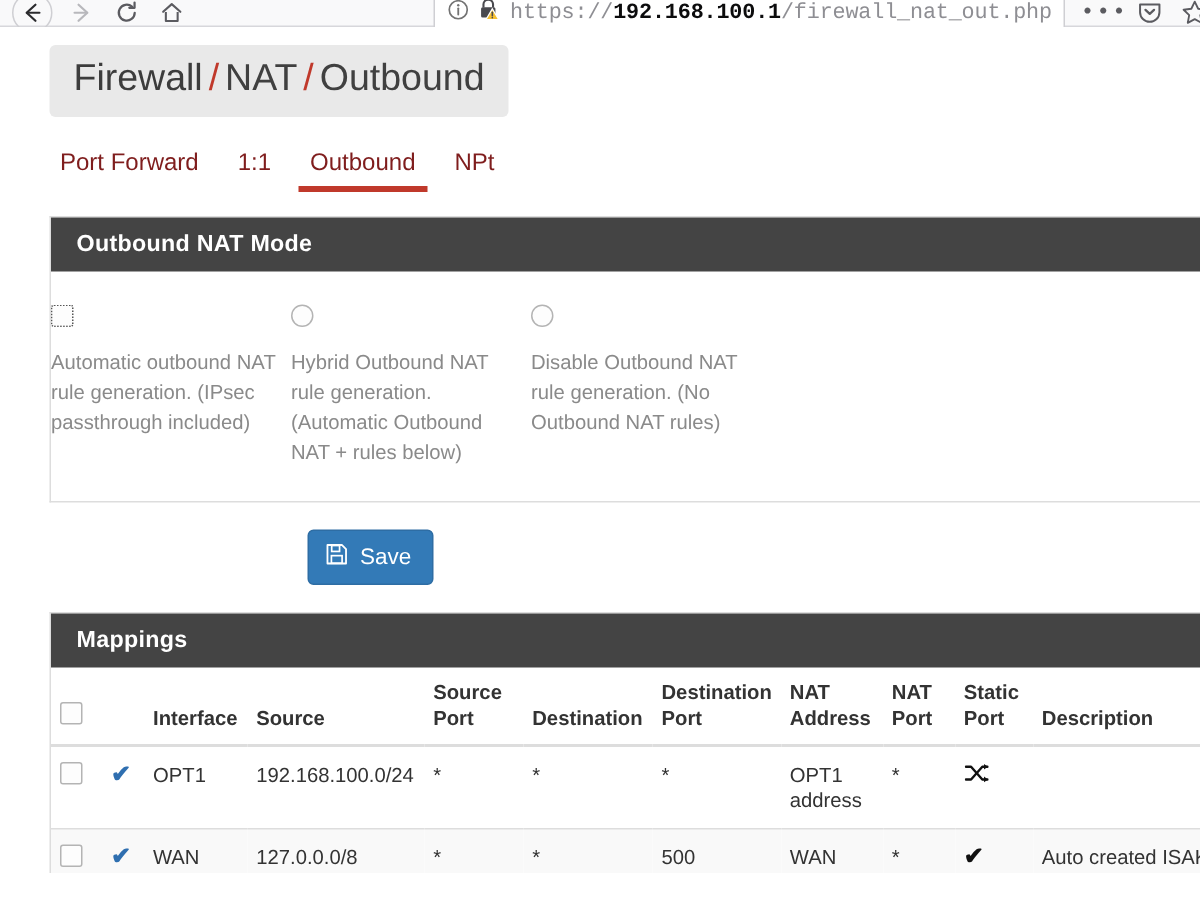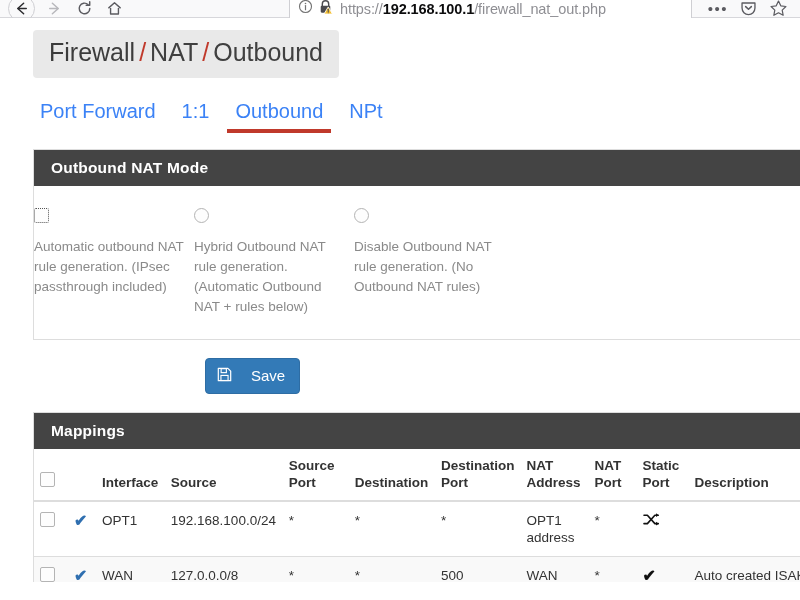--- a/index.html
+++ b/index.html
@@ -13,20 +13,21 @@
 
   
   .browser-bar {
     height: 18px;
     background: #f9f9fa;
     border-bottom: 1px solid #d7d7db;
     display: flex;
     align-items: center;
     padding: 0 8px;
     position: relative;
+    font-family: Liberation Mono, monospace;
   }
   .nav-btn {
     width: 30px; height: 30px;
     display: flex; align-items: center; justify-content: center;
     color: #5b5b60;
     flex: 0 0 auto;
   }
   .nav-btn.back {
     border: 1px solid #cfcfd3;
     border-radius: 50%;
@@ -91,22 +92,22 @@
   .bc-sep { color: #c0392b; margin: 0 4px; }
   .bc-link { color: #404040; }
 
   .tabs {
     margin: 22px 0 0 40px;
     display: flex;
     align-items: flex-start;
     gap: 26px;
   }
   .tab {
-    font-size: 20px;
-    color: #3b82f6;
+    font-size: 16px;
+    color: #7f1d1d;
     padding-bottom: 10px;
     position: relative;
     white-space: nowrap;
   }
   .tab.active::after {
     content: "";
     position: absolute;
     left: -8px; right: -8px; bottom: 0;
     height: 4px;
     background: #c0392b;
@@ -175,21 +176,21 @@
     line-height: 20px;
     color: #8a8a8a;
     width: 150px;
   }
 
   
   .save-wrap { margin: 18px 0 0 205px; }
   .btn-save {
     display: inline-flex;
     align-items: center;
-    gap: 19px;
+    gap: 8px;
     background: #337ab7;
     color: #ffffff;
     border: 1px solid #2e6da4;
     border-radius: 4px;
     padding: 8px 14px 8px 11px;
     font-size: 15px;
   }
 
   
   table.mappings {

